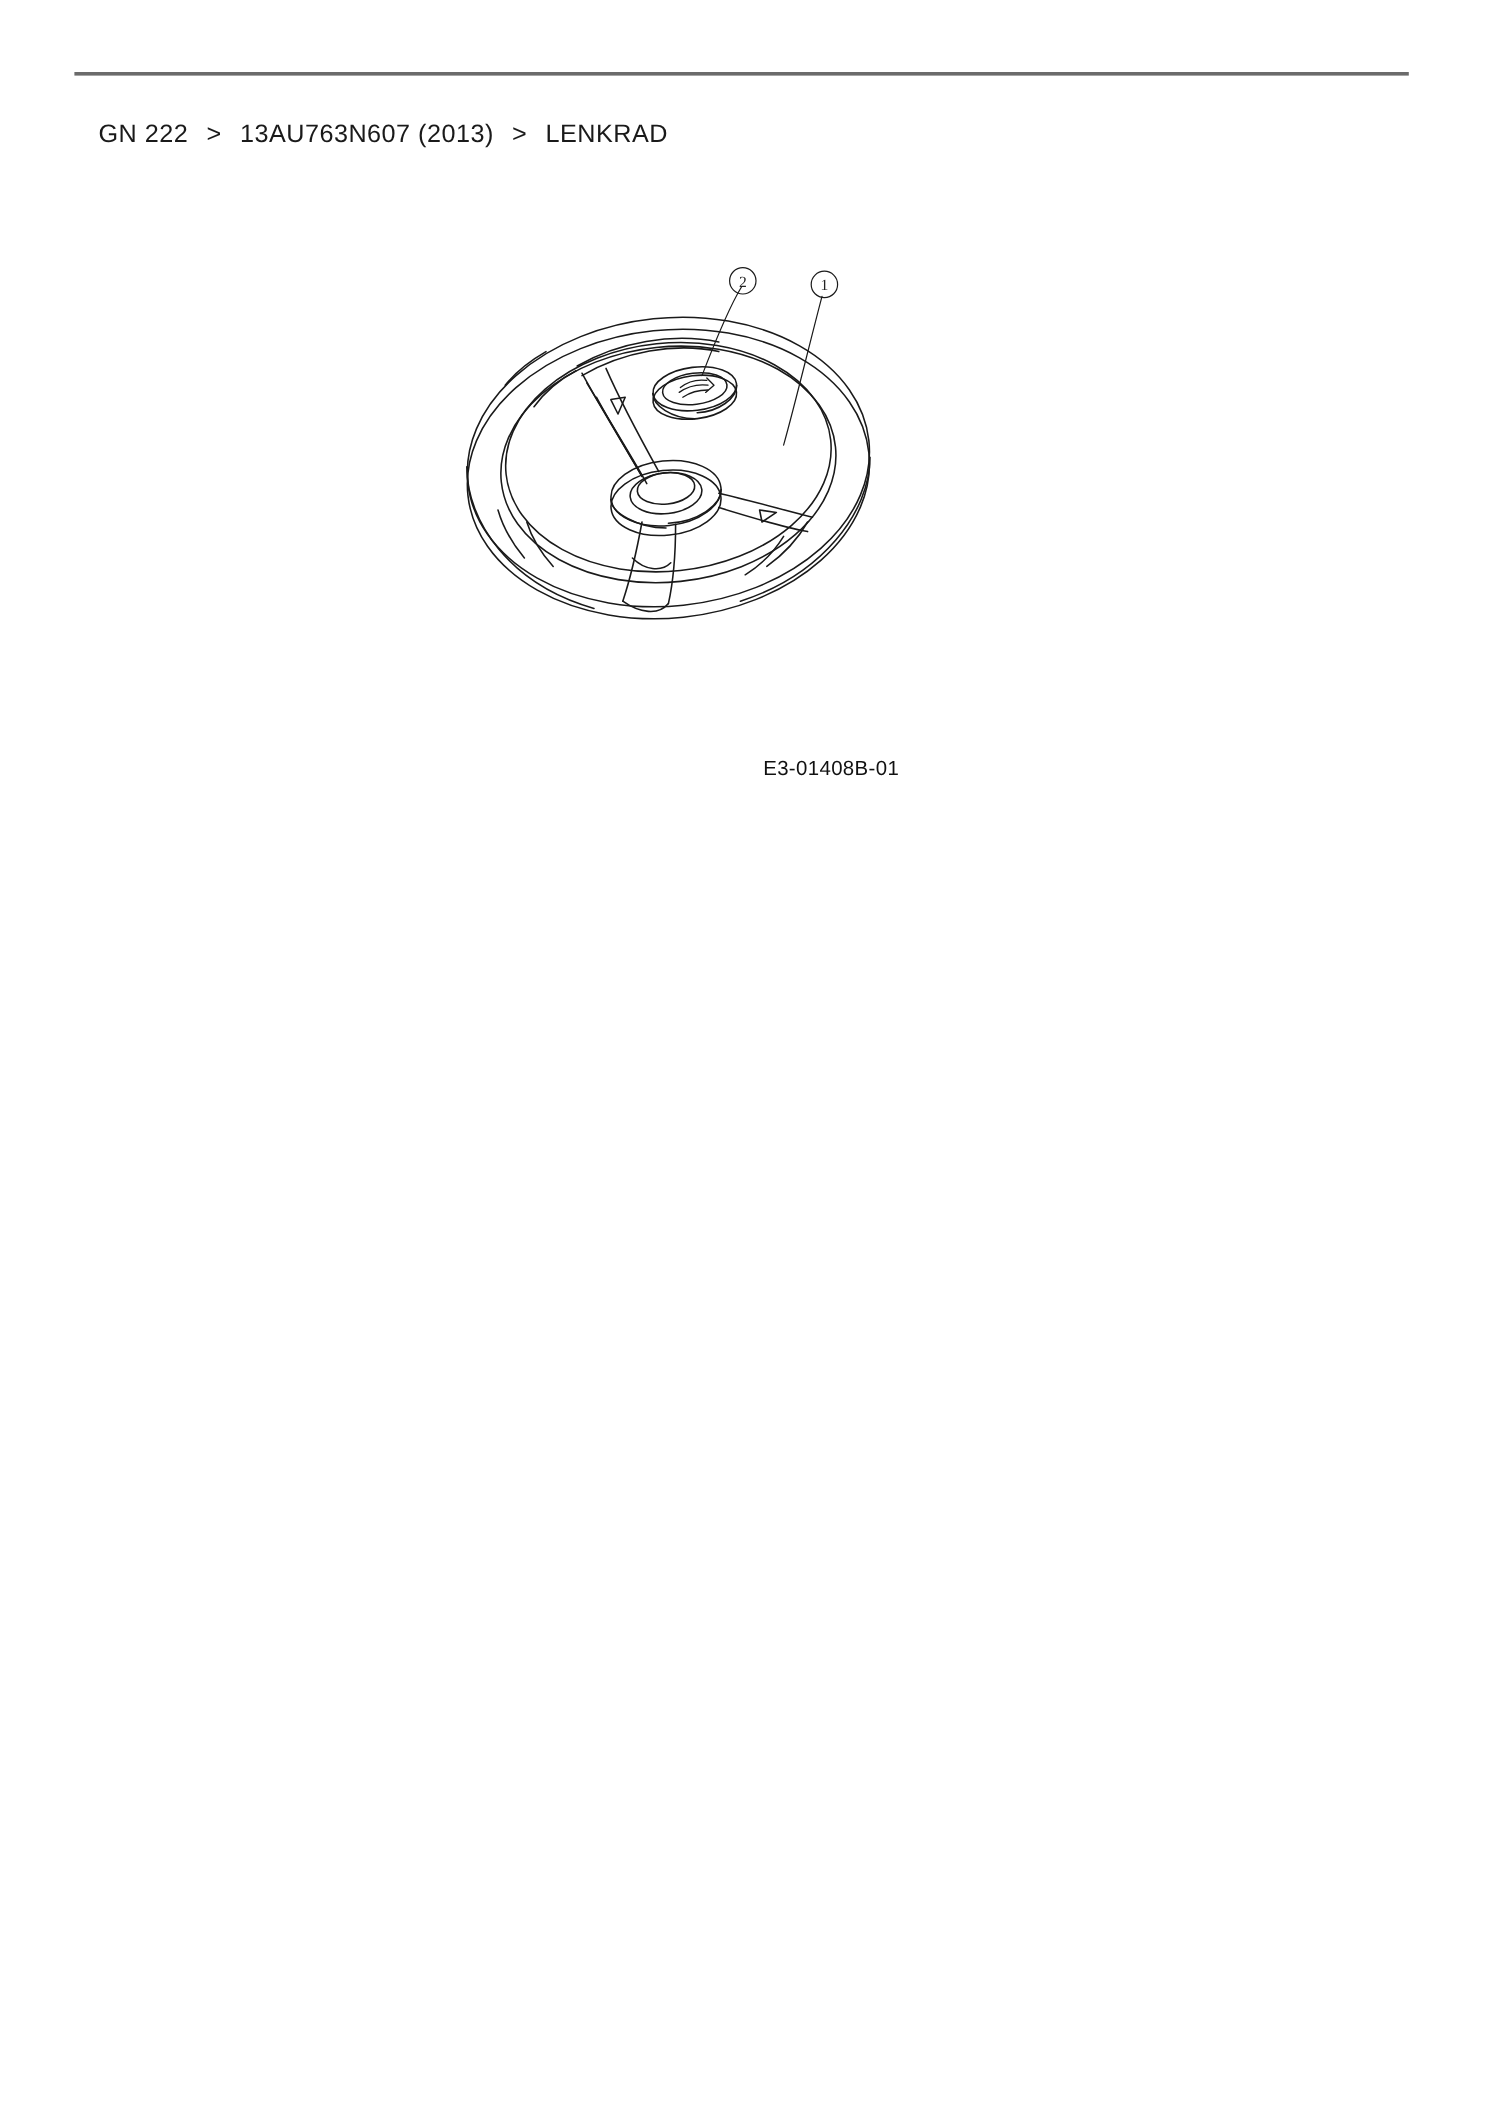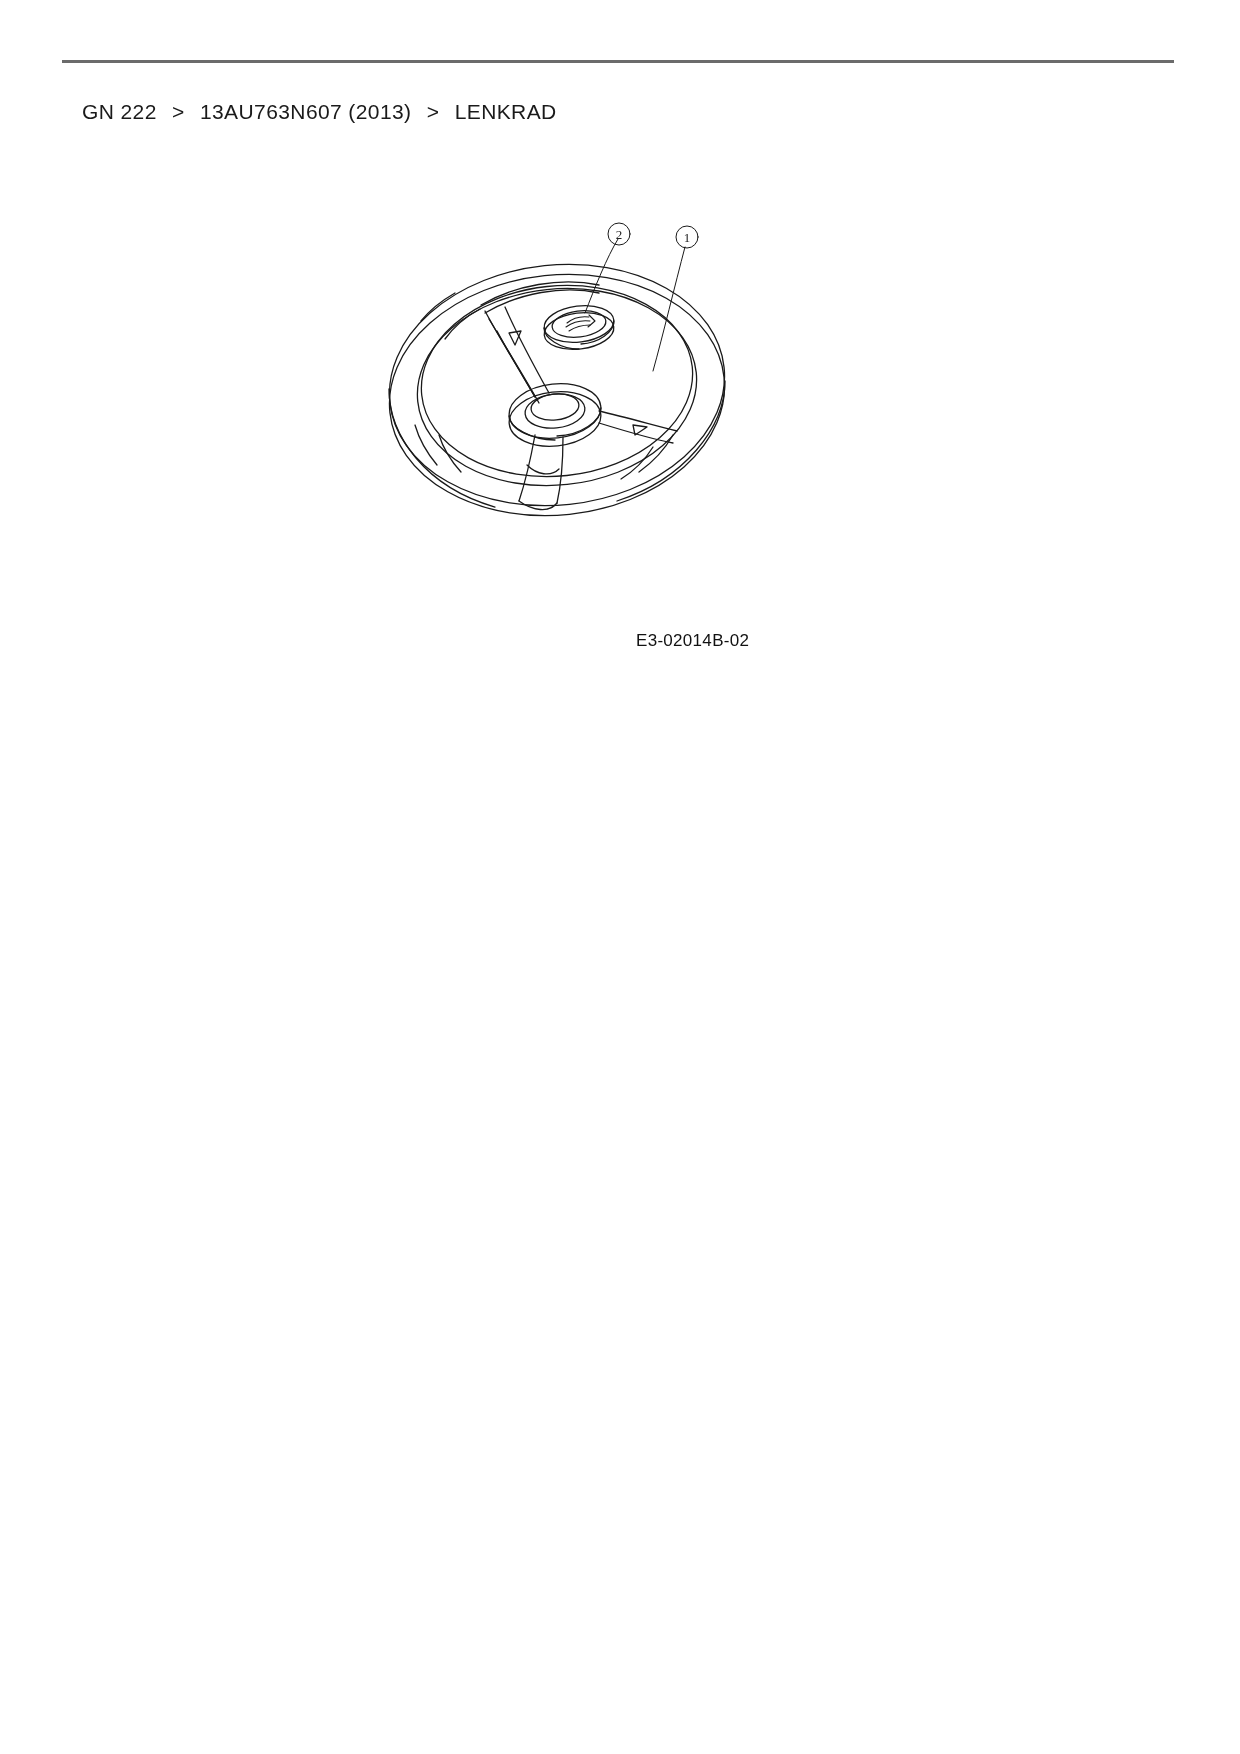--- a/index.html
+++ b/index.html
@@ -149,15 +149,15 @@
 
         <circle cx="234" cy="99" r="11" stroke-width="1"></circle>
         <circle cx="302" cy="102" r="11" stroke-width="1"></circle>
       </g>
 
       <text x="234" y="104" text-anchor="middle" font-family="Liberation Serif, serif" font-size="13" fill="#222">2</text>
       <text x="302" y="107" text-anchor="middle" font-family="Liberation Serif, serif" font-size="13" fill="#222">1</text>
     </svg>
   </div>
 
-  <div class="figure-code">E3-02014B-02</div>
+  <div class="figure-code">E3-01408B-01</div>
 
 </div>
 
 </body></html>

